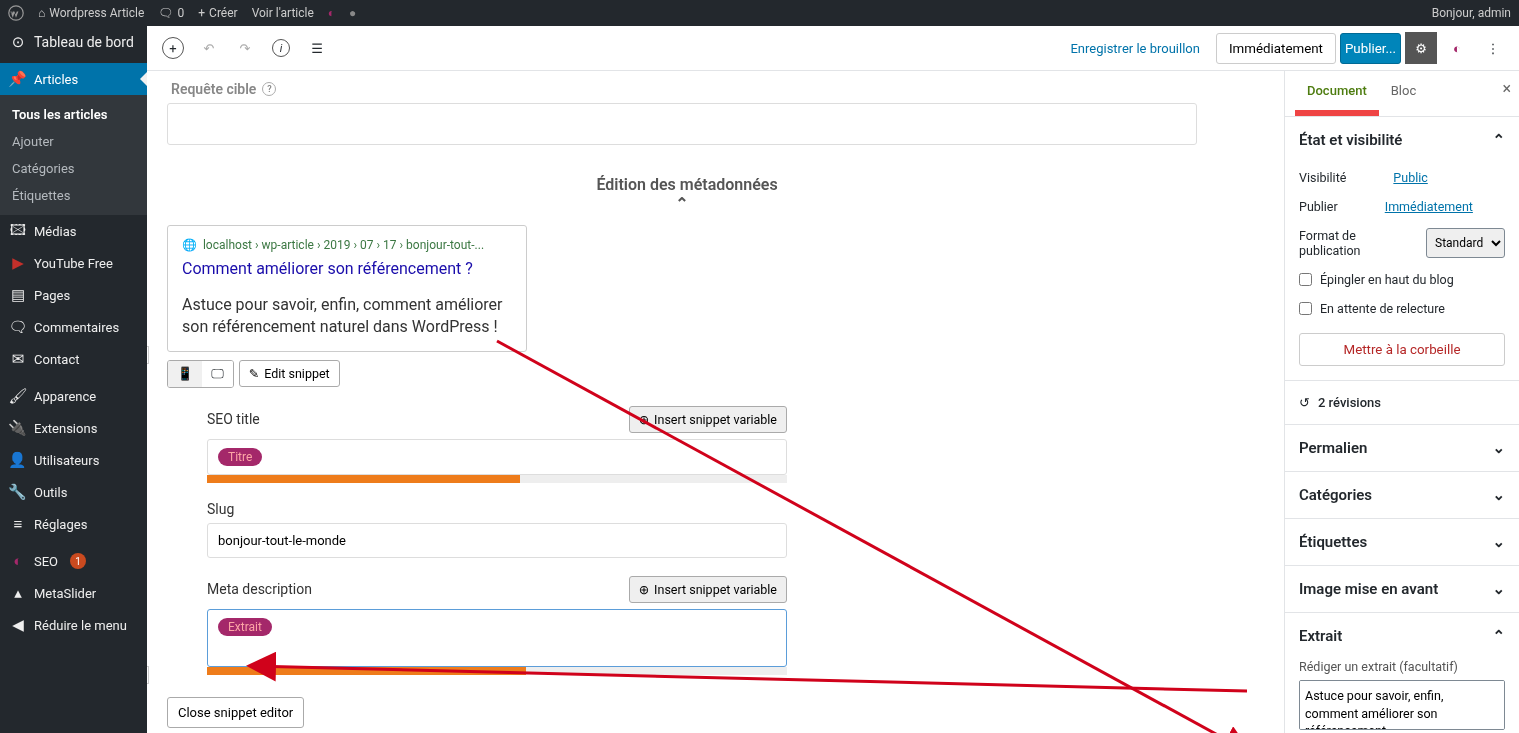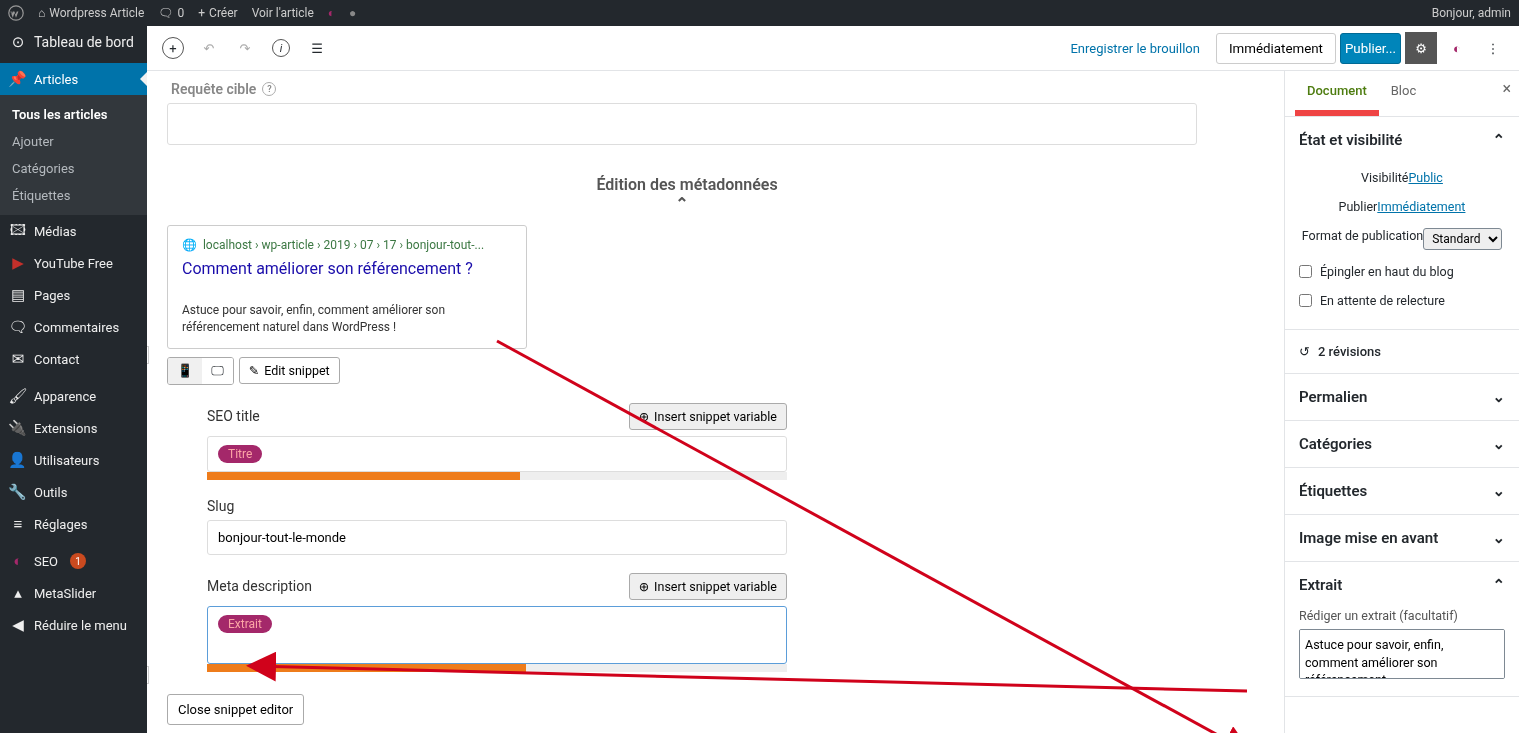--- a/index.html
+++ b/index.html
@@ -38,21 +38,21 @@
 .editor { flex: 1; overflow-y: auto; padding: 10px 20px 40px 20px; position: relative; }
 
 .requete-row { display: flex; align-items: center; gap: 6px; color: #555; font-weight: 600; font-size: 14px; margin-bottom: 6px; margin-left: 4px; opacity: 0.7; }
 .requete-input { width: 100%; max-width: 1030px; height: 42px; border: 1px solid #ddd; border-radius: 3px; }
 
 .meta-panel { max-width: 1040px; margin-top: 18px; }
 .meta-head { display: flex; justify-content: space-between; align-items: center; padding: 12px 4px; font-size: 16px; font-weight: 600; color: #555; flex-direction: column; }
 .snippet-preview { border: 1px solid #ccc; border-radius: 3px; padding: 12px 14px; width: 360px; }
 .snippet-url { color: #3c7843; font-size: 12px; display: flex; align-items: center; gap: 6px; }
 .snippet-title { color: #1a0dab; font-size: 16px; margin-top: 7px; }
-.snippet-desc { color: #333; font-size: 12px; margin-top: 24px; line-height: 1.4; }
+.snippet-desc { color: #333; font-size: 16px; margin-top: 16px; line-height: 1.4; }
 .snippet-toggle { display: flex; gap: 5px; margin-top: 8px; align-items: center; }
 .device-tabs { display: flex; border: 1px solid #aaa; border-radius: 3px; overflow: hidden; }
 .device-tab { padding: 5px 9px; cursor: pointer; background: #fff; font-size: 13px; }
 .device-tab.active { background: #f0f0f0; }
 .edit-snippet-btn { border: 1px solid #aaa; padding: 5px 9px; border-radius: 3px; cursor: pointer; background: #fff; font-size: 12.5px; display: flex; align-items: center; gap: 5px; }
 
 .group { margin-top: 18px; max-width: 580px; margin-left: 40px; }
 .group-head { display: flex; justify-content: space-between; align-items: center; }
 .group-label { color: #333; font-size: 14px; }
 .insert-var { border: 1px solid #aaa; border-radius: 3px; padding: 5px 9px; cursor: pointer; font-size: 12.5px; display: flex; align-items: center; gap: 5px; }
@@ -67,21 +67,21 @@
 .caret-btn { position: absolute; background: #fff; border: 1px solid #ccc; width: 12px; height: 18px; display: flex; align-items: center; justify-content: center; font-size: 9px; color: #555; cursor: pointer; }
 
 .insp { width: 235px; border-left: 1px solid #e2e4e7; overflow-y: auto; flex-shrink: 0; }
 .insp-tabs { display: flex; border-bottom: 1px solid #e2e4e7; position: relative; padding-left: 10px; }
 .insp-tab { padding: 12px 12px; font-size: 13px; cursor: pointer; color: #666; }
 .insp-tab.active { border-bottom: 6px solid #ef4444; color: #4d7c0f; font-weight: 500; }
 .insp-close { position: absolute; right: 8px; top: 8px; cursor: pointer; font-size: 16px; color: #666; }
 .insp-section { border-bottom: 1px solid #e2e4e7; }
 .insp-sec-head { display: flex; justify-content: space-between; align-items: center; padding: 14px 14px; cursor: pointer; font-weight: 600; font-size: 15px; }
 .insp-sec-body { padding: 0 14px 14px 14px; }
-.insp-row { display: flex; justify-content: center; padding: 7px 0; font-size: 12.5px; }
+.insp-row { display: flex; justify-content: flex-start; padding: 7px 0; font-size: 12.5px; gap: 47px; }
 .insp-link { color: #0073aa; text-decoration: underline; cursor: pointer; }
 .insp-select { border: 1px solid #7e8993; padding: 2px 4px; font-size: 12px; border-radius: 3px; }
 .insp-check { display: flex; gap: 8px; align-items: center; padding: 7px 0; font-size: 12.5px; }
 .trash-btn { width: 100%; border: 1px solid #ccc; padding: 8px; color: #b52727; border-radius: 3px; cursor: pointer; background: #fff; margin-top: 10px; }
 .rev-sec { padding: 14px; display: flex; align-items: center; gap: 8px; border-bottom: 1px solid #e2e4e7; font-size: 13px; font-weight: 500; }
 .extrait-label { font-size: 12.5px; color: #555; margin-bottom: 6px; }
 .extrait-input { width: 100%; border: 1px solid #7e8993; padding: 6px 5px; font-size: 12.5px; border-radius: 2px; line-height: 1.4; min-height: 50px; resize: none; font-family: inherit; }
 
 .arrows-svg { position: absolute; top: 0; left: 0; pointer-events: none; z-index: 50; }
 </style>
@@ -328,20 +328,21 @@
                 <select class="insp-select"><option>Standard</option></select>
               </div>
             <div class="insp-check">
                 <input type="checkbox" style="">
                 <span>Épingler en haut du blog</span>
               </div>
             <div class="insp-check">
                 <input type="checkbox" style="">
                 <span>En attente de relecture</span>
               </div>
+            <button class="trash-btn">Mettre à la corbeille</button>
           </div>
         </div>
 
         <div class="rev-sec">
             <span>↺</span>
             <span>2 révisions</span>
           </div>
 
         <div class="insp-section">
             <div class="insp-sec-head">

